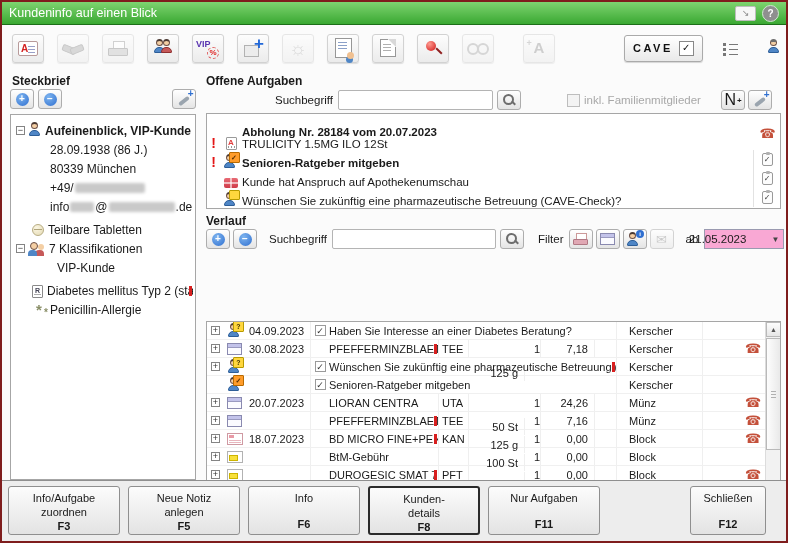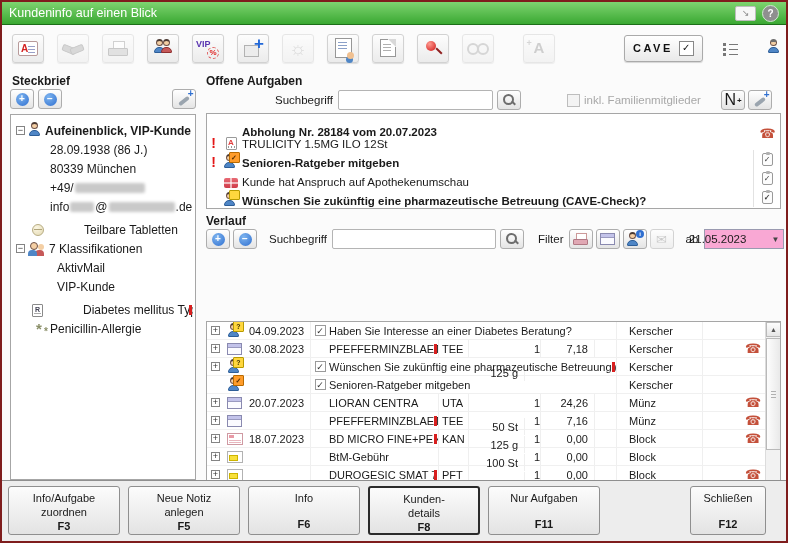--- a/index.html
+++ b/index.html
@@ -92,21 +92,21 @@
   .sup{font-size:8px;vertical-align:super;font-weight:bold;}
   .datebox{display:flex;align-items:center;height:20px;border:1px solid #9a9ab0;background:#f9a8d4;box-sizing:border-box;
     padding:0 4px;font-size:11.5px;justify-content:flex-end;gap:25px;}
   .datebox .dd{font-size:8px;color:#444;}
 
   
   .panelbox{background:#fff;border:1px solid #a6a6a6;box-sizing:border-box;}
 
   
   .trow{height:19px;display:flex;align-items:center;font-size:12px;white-space:nowrap;position:relative;overflow:hidden;}
-  .trow.gap{margin-top:4px;gap:36px;}
+  .trow.gap{margin-top:4px;}
   .exp{width:9px;height:9px;border:1px solid #848484;background:#fff;box-sizing:border-box;
     font-size:9px;line-height:7px;text-align:center;color:#333;flex:0 0 auto;}
   .tico{margin:0 4px 0 3px;flex:0 0 auto;}
   .redact{display:inline-block;height:10px;background:#c9c9c9;border-radius:2px;margin:0 1px;vertical-align:middle;filter:blur(1.5px);}
   .tm{position:absolute;right:1px;top:50%;margin-top:-5px;width:3px;height:10px;background:#d81f1f;}
 
   
   .ic{display:inline-block;position:relative;vertical-align:middle;}
   .ic-tablet{width:12px;height:12px;border-radius:50%;background:radial-gradient(circle at 35% 30%,#fbf6e2,#e4dab4);border:1px solid #b8ad84;box-sizing:border-box;}
   .ic-tablet::before{content:"";position:absolute;left:1px;right:1px;top:4px;height:1px;background:#b0a57c;}
@@ -294,23 +294,20 @@
       <div class="trow gap" data-name="tree-item" style="padding-left: 16px;">
         <span class="tico"><span class="ic ic-tablet" data-name="tablet-icon"></span></span>
         <span data-name="tree-item-label">Teilbare Tabletten</span>
       </div>
       <div class="trow" data-name="tree-item" style="padding-left: 3px;">
         <span class="exp" data-name="tree-expander">−</span>
         <span class="tico"><span class="ic ic-people" data-name="people-icon"></span></span>
         <span data-name="tree-item-label">7 Klassifikationen</span>
       </div>
       <div class="trow" data-name="tree-item" style="padding-left: 44px;">
-        <span data-name="tree-item-label">AktivMail</span>
-      </div>
-      <div class="trow" data-name="tree-item" style="padding-left: 44px;">
         <span data-name="tree-item-label">VIP-Kunde</span>
       </div>
       <div class="trow gap" data-name="tree-item" style="padding-left: 16px;">
         <span class="tico"><span class="ic ic-rxdoc" data-name="rxdoc-icon"></span></span>
         <span data-name="tree-item-label">Diabetes mellitus Typ 2 (stabi</span>
         <span class="tm" data-name="truncation-marker"></span>
       </div>
       <div class="trow" data-name="tree-item" style="padding-left: 16px;">
         <span class="tico"><span class="ic ic-allergy" data-name="allergy-icon"></span></span>
         <span data-name="tree-item-label">Penicillin-Allergie</span>
@@ -369,21 +366,21 @@
         <span class="tic">
           <span class="ic ic-gift" data-name="gift-icon"></span>
         </span>
         <span class="txt" data-name="task-text">
           <div data-name="task-title">Kunde hat Anspruch auf Apothekenumschau</div>
         </span>
         <span class="rt sep">
           <span class="ic ic-clip" data-name="clip-icon"></span>
         </span>
       </div>
-      <div class="task" data-name="task-item" style="height: 19px; font-weight: bold;">
+      <div class="task" data-name="task-item" style="height: 19px;">
         <span class="exc"></span>
         <span class="tic">
           <span class="ic ic-perss" data-name="perss-icon"><span class="p" data-name="person-glyph"></span></span>
         </span>
         <span class="txt" data-name="task-text">
           <div data-name="task-title">Wünschen Sie zukünftig eine pharmazeutische Betreuung (CAVE-Check)?</div>
         </span>
         <span class="rt sep">
           <span class="ic ic-clip" data-name="clip-icon"></span>
         </span>

